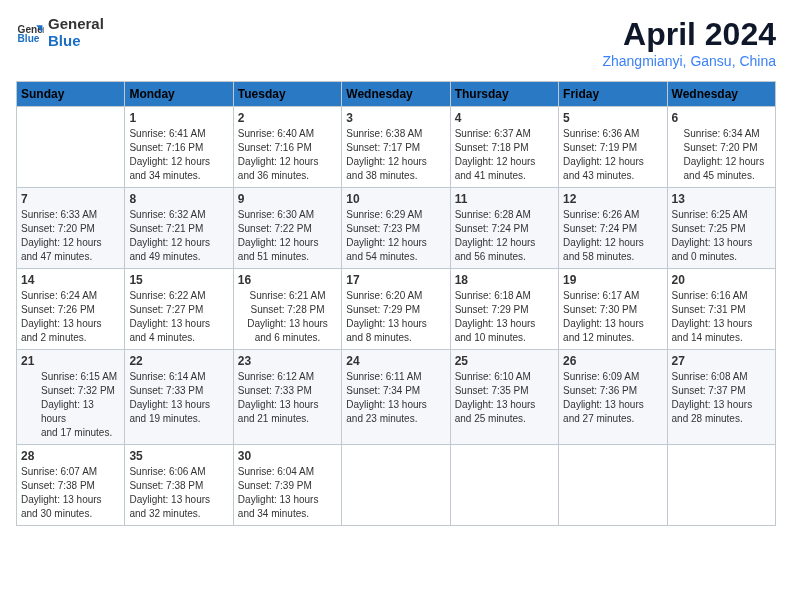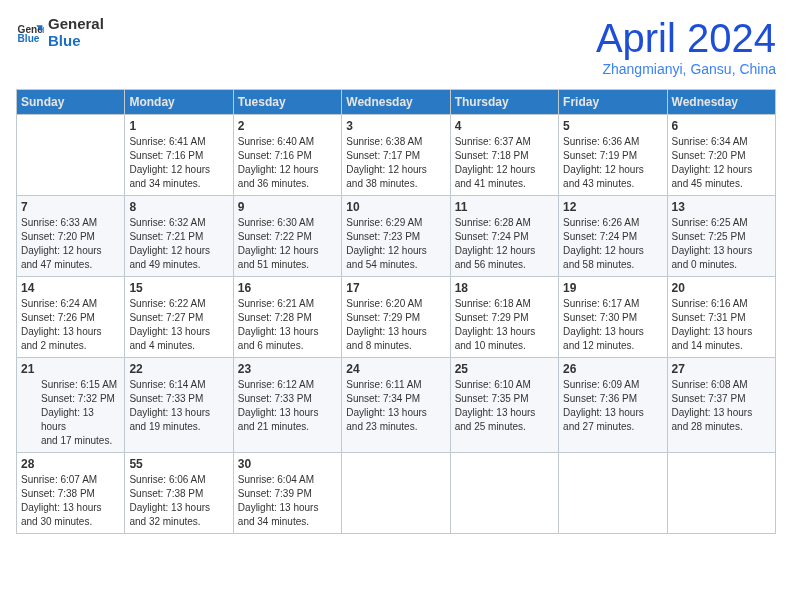--- a/index.html
+++ b/index.html
@@ -20,36 +20,36 @@
       display: flex;
       align-items: center;
       gap: 4px;
     }
     .logo-icon {
       width: 28px;
       height: 28px;
     }
     .title-block { text-align: right; }
     .month-year {
-      font-size: 40px;
-      font-weight: normal;
-      color: #1d4ed8;
+      font-size: 32px;
+      font-weight: bold;
+      color: #0f172a;
     }
     .location {
       font-size: 14px;
       color: #3b82f6;
     }
     table {
       width: 100%;
       border-collapse: collapse;
       font-size: 11px;
     }
     thead tr th {
       background: #2979c5;
-      color: #e5e5e5;
+      color: #000000;
       padding: 5px 4px;
       text-align: left;
       font-size: 12px;
       font-weight: bold;
       border: 1px solid #c0c8d0;
     }
     tbody tr td {
       vertical-align: top;
       border: 1px solid #c0c8d0;
       padding: 4px 4px;
@@ -141,21 +141,21 @@
         </td>
         <td>
           <span class="day-number">5</span>
           <div class="day-info" style="white-space: pre-line;">Sunrise: 6:36 AM
 Sunset: 7:19 PM
 Daylight: 12 hours
 and 43 minutes.</div>
         </td>
         <td>
           <span class="day-number">6</span>
-          <div class="day-info" style="white-space: pre-line;">Sunrise: 6:34 AM
+          <div class="day-info" style="white-space: pre-line; margin-left: 12px;">Sunrise: 6:34 AM
 Sunset: 7:20 PM
 Daylight: 12 hours
 and 45 minutes.</div>
         </td>
       </tr>
       <tr>
         <td>
           <span class="day-number">7</span>
           <div class="day-info" style="white-space: pre-line;">Sunrise: 6:33 AM
 Sunset: 7:20 PM
@@ -215,21 +215,21 @@
         </td>
         <td>
           <span class="day-number">15</span>
           <div class="day-info" style="white-space: pre-line;">Sunrise: 6:22 AM
 Sunset: 7:27 PM
 Daylight: 13 hours
 and 4 minutes.</div>
         </td>
         <td>
           <span class="day-number">16</span>
-          <div class="day-info" style="white-space: pre-line;">Sunrise: 6:21 AM
+          <div class="day-info" style="white-space: pre-line; text-align: center;">Sunrise: 6:21 AM
 Sunset: 7:28 PM
 Daylight: 13 hours
 and 6 minutes.</div>
         </td>
         <td>
           <span class="day-number">17</span>
           <div class="day-info" style="white-space: pre-line;">Sunrise: 6:20 AM
 Sunset: 7:29 PM
 Daylight: 13 hours
 and 8 minutes.</div>
@@ -309,21 +309,21 @@
       </tr>
       <tr>
         <td>
           <span class="day-number">28</span>
           <div class="day-info" style="white-space: pre-line;">Sunrise: 6:07 AM
 Sunset: 7:38 PM
 Daylight: 13 hours
 and 30 minutes.</div>
         </td>
         <td>
-          <span class="day-number">55</span>
+          <span class="day-number">35</span>
           <div class="day-info" style="white-space: pre-line;">Sunrise: 6:06 AM
 Sunset: 7:38 PM
 Daylight: 13 hours
 and 32 minutes.</div>
         </td>
         <td>
           <span class="day-number">30</span>
           <div class="day-info" style="white-space: pre-line;">Sunrise: 6:04 AM
 Sunset: 7:39 PM
 Daylight: 13 hours

